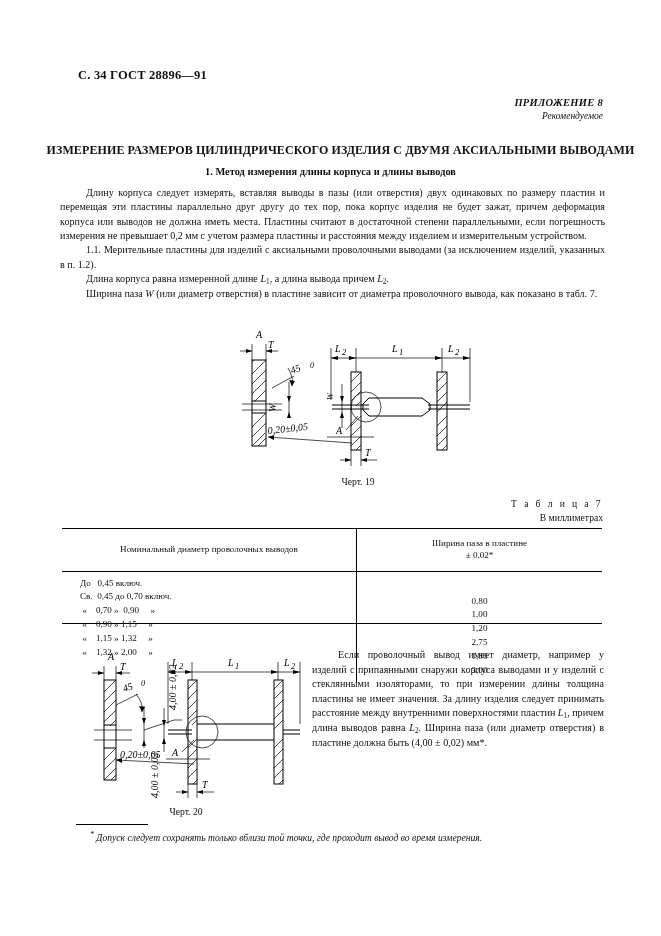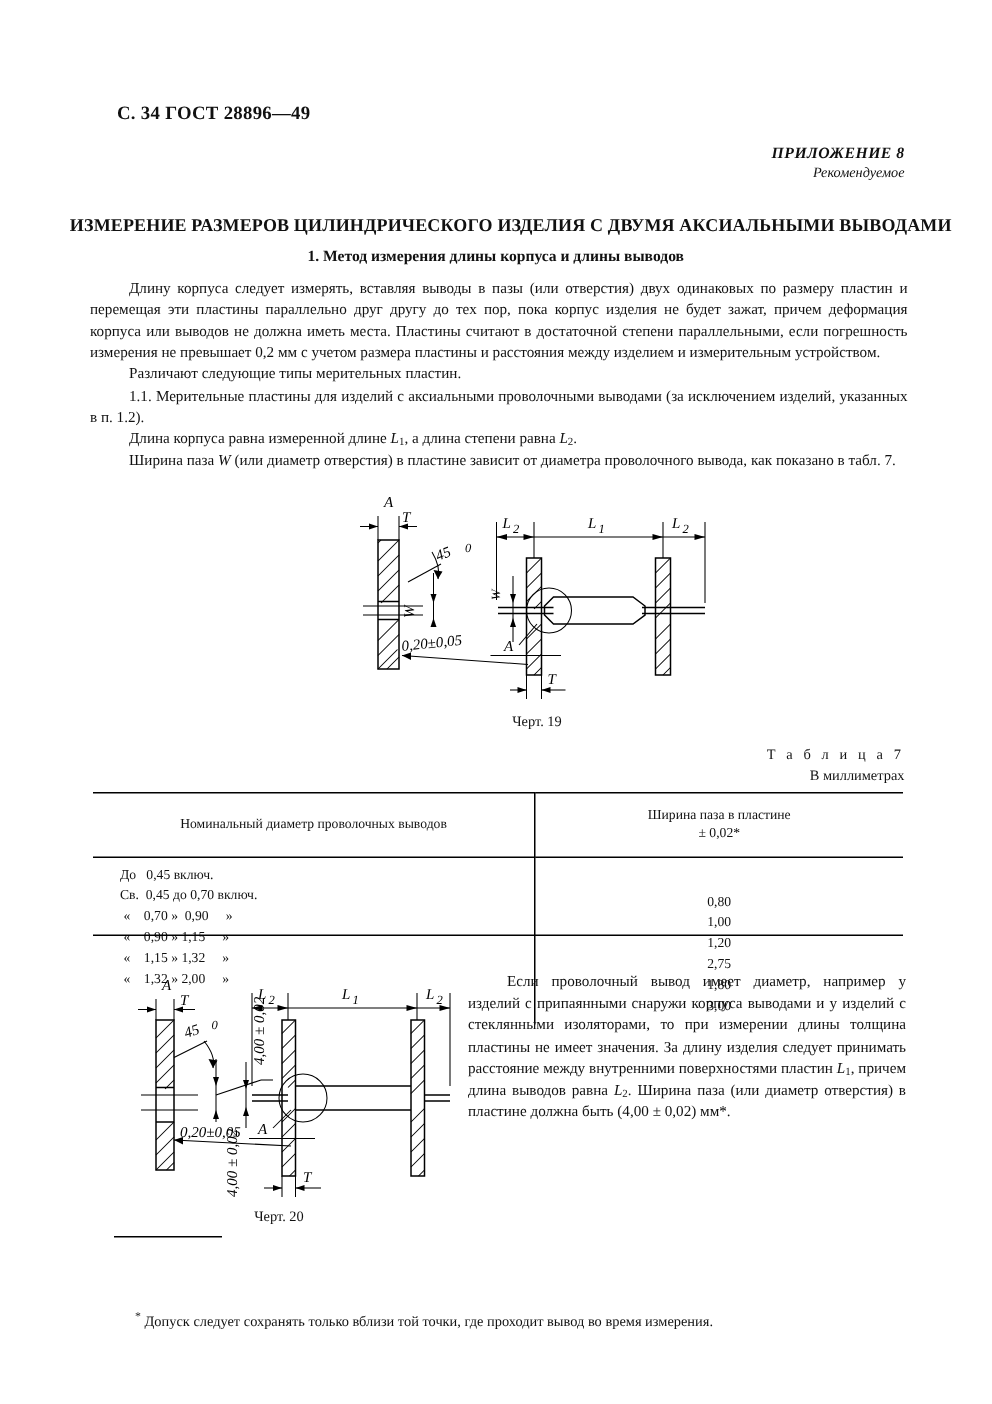--- a/index.html
+++ b/index.html
@@ -197,53 +197,53 @@
     position: absolute;
     left: 76px;
     top: 824px;
     width: 72px;
     border-top: 1.6px solid #000;
   }
   .footnote {
     position: absolute;
     left: 90px;
     width: 520px;
-    top: 873px;
+    top: 830px;
     font-size: 9.6px;
     line-height: 1.35;
+    font-style: italic;
   }
   .fn-star { vertical-align: super; font-size: 0.82em; }
 
   svg { display: block; overflow: visible; }
   .dw { stroke: #000; fill: none; stroke-width: 1; }
   .dwt { stroke: #000; fill: none; stroke-width: 0.7; }
   .hatch { stroke: #000; stroke-width: 0.7; }
   .lbl { font-family: "Liberation Serif", serif; font-style: italic; font-size: 10px; fill: #000; }
   .lbls { font-family: "Liberation Serif", serif; font-style: italic; font-size: 8.4px; fill: #000; }
 </style>
 </head>
 <body>
 
 <div class="page">
 
-  <div class="page-header">С. 34 ГОСТ 28896—49</div>
+  <div class="page-header">С. 34 ГОСТ 28896—91</div>
 
   <div class="annex-block">
     <div class="annex-title">ПРИЛОЖЕНИЕ 8</div>
     <div class="annex-sub">Рекомендуемое</div>
   </div>
 
   <div class="doc-title">ИЗМЕРЕНИЕ РАЗМЕРОВ ЦИЛИНДРИЧЕСКОГО ИЗДЕЛИЯ С ДВУМЯ АКСИАЛЬНЫМИ ВЫВОДАМИ</div>
   <div class="section-title">1.  Метод измерения длины корпуса и длины выводов</div>
 
   <div class="body-text">
     <p>Длину корпуса следует измерять, вставляя выводы в пазы (или отверстия) двух одинаковых по размеру пластин и перемещая эти пластины параллельно друг другу до тех пор, пока корпус изделия не будет зажат, причем деформация корпуса или выводов не должна иметь места. Пластины считают в достаточной степени параллельными, если погрешность измерения не превышает 0,2 мм с учетом размера пластины и расстояния между изделием и измерительным устройством.</p>
-    <p>Различают следующие типы мерительных пластин.</p>
     <p>1.1. Мерительные пластины для изделий с аксиальными проволочными выводами (за исключением изделий, указанных в п.  1.2).</p>
-    <p><span>Длина корпуса равна измеренной длине </span><span class="ital">L</span><sub>1</sub><span>, а длина степени равна </span><span class="ital">L</span><sub>2</sub><span>.</span></p>
+    <p><span>Длина корпуса равна измеренной длине </span><span class="ital">L</span><sub>1</sub><span>, а длина вывода причем </span><span class="ital">L</span><sub>2</sub><span>.</span></p>
     <p><span>Ширина паза </span><span class="ital">W</span><span> (или диаметр отверстия) в пластине зависит от диаметра проволочного вывода, как показано в табл.  7.</span></p>
   </div>
 
   <div class="fig19">
     <svg width="252" height="125" viewBox="0 0 252 125">
 
       <text class="lbl" x="24" y="-2">A</text>
 
       <rect class="dw" x="20" y="20" width="14" height="86"></rect>
 

